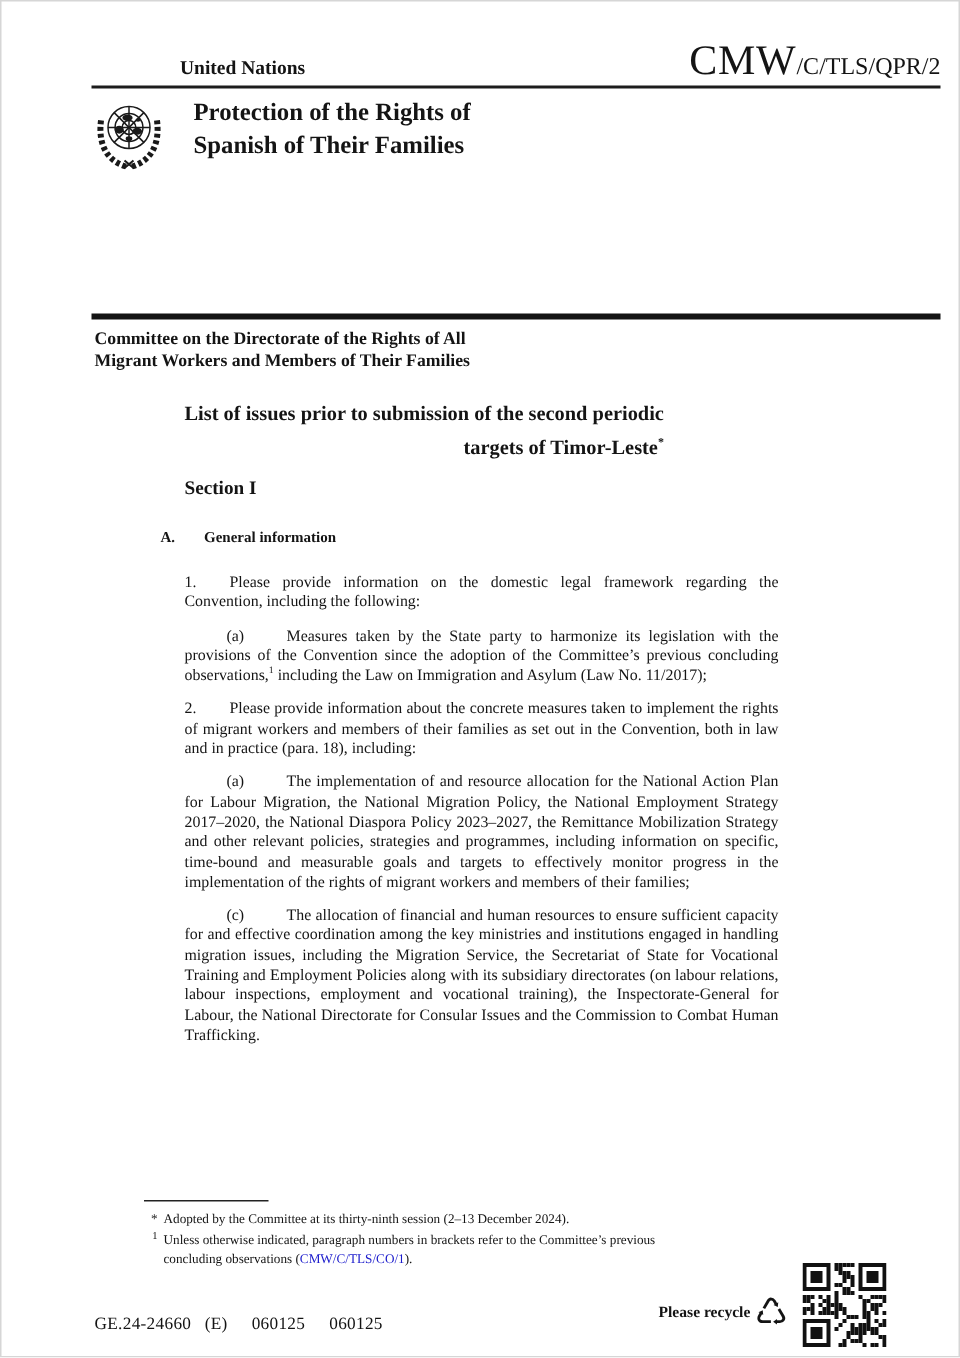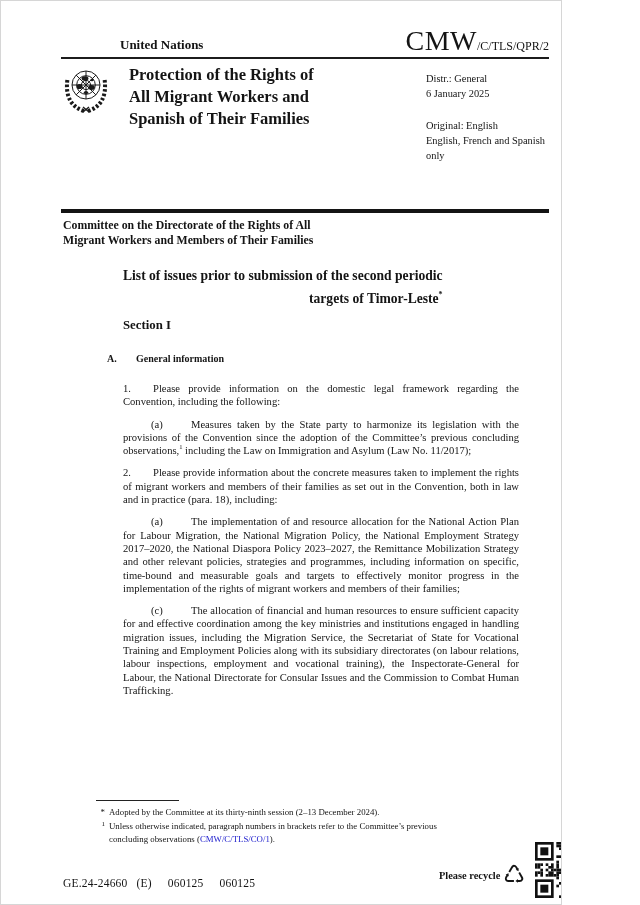--- a/index.html
+++ b/index.html
@@ -1,25 +1,25 @@
 <!DOCTYPE html>
 <html><head>
 <meta charset="utf-8">
 <style>
   html,body{margin:0;padding:0;background:#ffffff;}
   .page{
-    position:relative;width:562px;height:905px;background:#fff;
+    position:relative;width:640px;height:905px;background:#fff;
     font-family:"Liberation Serif","DejaVu Serif",serif;color:#141414;
     border:1px solid #d6d6d6;box-sizing:border-box;overflow:hidden;
   }
   
   .un-name{position:absolute;left:119px;top:36px;font-size:13px;font-weight:bold;}
   .doc-symbol{position:absolute;right:12px;top:24px;white-space:nowrap;}
   .doc-symbol .big{font-size:28px;font-weight:normal;letter-spacing:.5px;}
-  .doc-symbol .small{font-size:12px;}
+  .doc-symbol .small{font-size:16px;}
   .rule-thin{position:absolute;left:60px;right:12px;top:56px;height:2px;background:#1c1c1c;}
   
   .emblem{position:absolute;left:60px;top:64px;}
   .conv-title{position:absolute;left:128px;top:63px;font-size:16.5px;font-weight:bold;line-height:22px;}
   .meta{position:absolute;left:425px;top:70px;font-size:10.4px;line-height:15px;}
   .meta .grp2{margin-top:17px;}
   
   .rule-thick{position:absolute;left:60px;right:12px;top:208px;height:3.5px;background:#141414;}
   .committee{position:absolute;left:62px;top:217px;font-size:11.8px;font-weight:bold;line-height:14.5px;}
   
@@ -84,30 +84,23 @@
         <ellipse cx="18.5" cy="21.5" rx="3" ry="2.6"></ellipse>
         <ellipse cx="30.5" cy="22.5" rx="3.2" ry="2.4"></ellipse>
         <ellipse cx="25" cy="27.5" rx="2.2" ry="1.6"></ellipse>
         <ellipse cx="31" cy="15" rx="1.6" ry="1.2"></ellipse>
       </g>
     </svg>
   </div>
 
   <div class="conv-title">
     <div>Protection of the Rights of</div>
-    <div>All Migrant Workers and</div>
     <div>Spanish of Their Families</div>
   </div>
 
-  <div class="meta">
-    <div>Distr.: General</div>
-    <div>6 January 2025</div>
-    <div class="grp2">Original: English</div>
-    <div>English, French and Spanish only</div>
-  </div>
 
   <div class="rule-thick"></div>
   <div class="committee">
     <div>Committee on the Directorate of the Rights of All</div>
     <div>Migrant Workers and Members of Their Families</div>
   </div>
 
   <div class="doc-title">
     <div>List of issues prior to submission of the second periodic</div>
     <div><span>targets of Timor-Leste</span><sup>*</sup></div>

